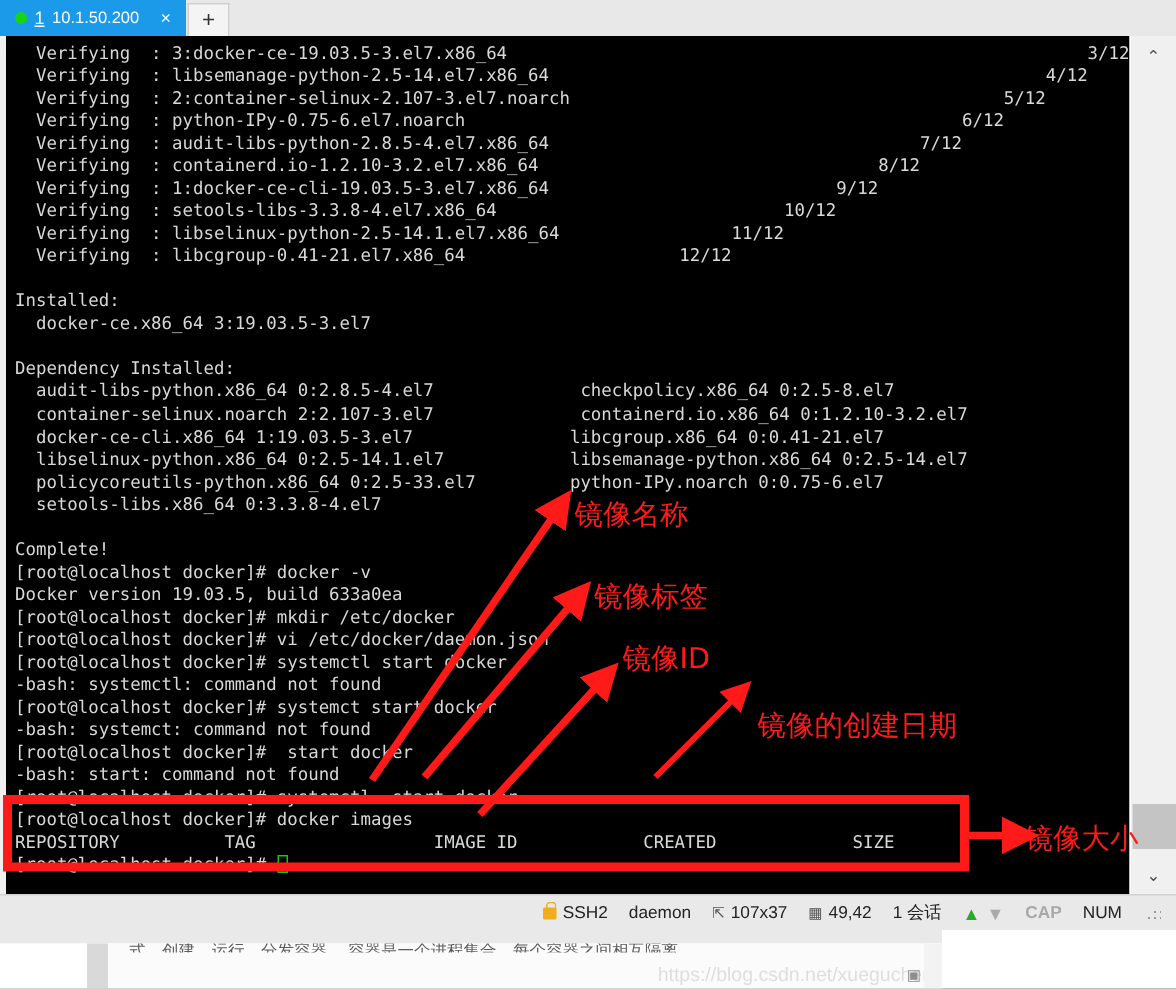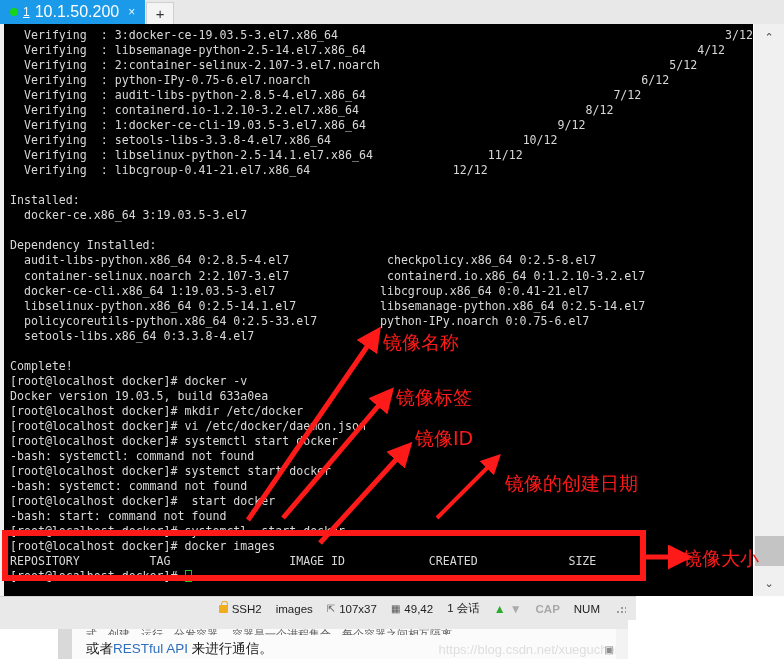--- a/index.html
+++ b/index.html
@@ -23,21 +23,21 @@
     color: #ffffff;
     display: flex; align-items: center; gap: 5px;
     padding: 0 6px 0 10px;
     font-size: 12px;
   }
   .tab-dot {
     width: 8px; height: 8px; border-radius: 50%;
     background: #17d417; flex: 0 0 auto;
   }
   .tab-num { text-decoration: underline; font-size: 12px; }
-  .tab-title { font-size: 16px; white-space: nowrap; }
+  .tab-title { font-size: 11px; white-space: nowrap; }
   .tab-close {
     margin-left: auto; font-size: 12px; color: #eaf6ff;
     padding: 0 4px; line-height: 1;
   }
   .tab-new {
     width: 28px; height: 22px; margin-left: 1px;
     background: #f4f4f4; border: 1px solid #cfcfcf; border-bottom: none;
     display: flex; align-items: center; justify-content: center;
     font-size: 15px; color: #333;
   }
@@ -86,21 +86,21 @@
     position: absolute; left: 1px; width: 29px; height: 30px; bottom: 4px;
     background: #c4c4c4;
   }
 
   
   .anno { position: absolute; left: 0; top: 0; width: 784px; height: 659px;
           pointer-events: none; }
 
   
   .statusbar {
-    position: absolute; left: 0; top: 596px; width: 636px; height: 24px;
+    position: absolute; left: 0; top: 596px; width: 784px; height: 24px;
     background: #e9e9e9; border-top: 1px solid #d2d2d2;
     display: flex; align-items: center; justify-content: flex-end;
     font-size: 11.5px; color: #222; gap: 14px; padding-right: 10px;
   }
   .sb-item { display: flex; align-items: center; gap: 4px; white-space: nowrap; }
   .lock {
     width: 9px; height: 8px; background: #f0ad1e; position: relative;
     border-radius: 1px; display: inline-block;
   }
   .lock::before {
@@ -215,21 +215,21 @@
     <text x="505" y="490" fill="#ff1a1a" font-size="19" font-family="DejaVu Sans, sans-serif">镜像的创建日期</text>
     <text x="683" y="565" fill="#ff1a1a" font-size="19" font-family="DejaVu Sans, sans-serif">镜像大小</text>
   </svg>
 
   <div class="statusbar">
     <div class="sb-item">
       <span class="lock"></span>
       <span>SSH2</span>
     </div>
     <div class="sb-item">
-      <span>images</span>
+      <span>daemon</span>
     </div>
     <div class="sb-item">
       <span class="size-icon">⇱</span>
       <span>107x37</span>
     </div>
     <div class="sb-item">
       <span class="size-icon">▦</span>
       <span>49,42</span>
     </div>
     <div class="sb-item">
@@ -247,21 +247,18 @@
     </div>
     <span class="grip"></span>
   </div>
 
   <div class="doc">
     <div class="doc-strip"></div>
     <div class="doc-left-gutter"></div>
     <div class="doc-rail"></div>
     <div class="doc-page"></div>
     <div class="doc-cut">式、创建、运行、分发容器。  容器是一个进程集合，每个容器之间相互隔离</div>
-    <div class="doc-text">
-      <span>或者</span><span class="kw">RESTful API</span><span> 来进行通信。</span>
-    </div>
     <div class="watermark">https://blog.csdn.net/xueguchen</div>
     <div class="doc-scroll-right"></div>
     <div class="doc-icon-right">▣</div>
   </div>
 
 </div>
 
 </body></html>

